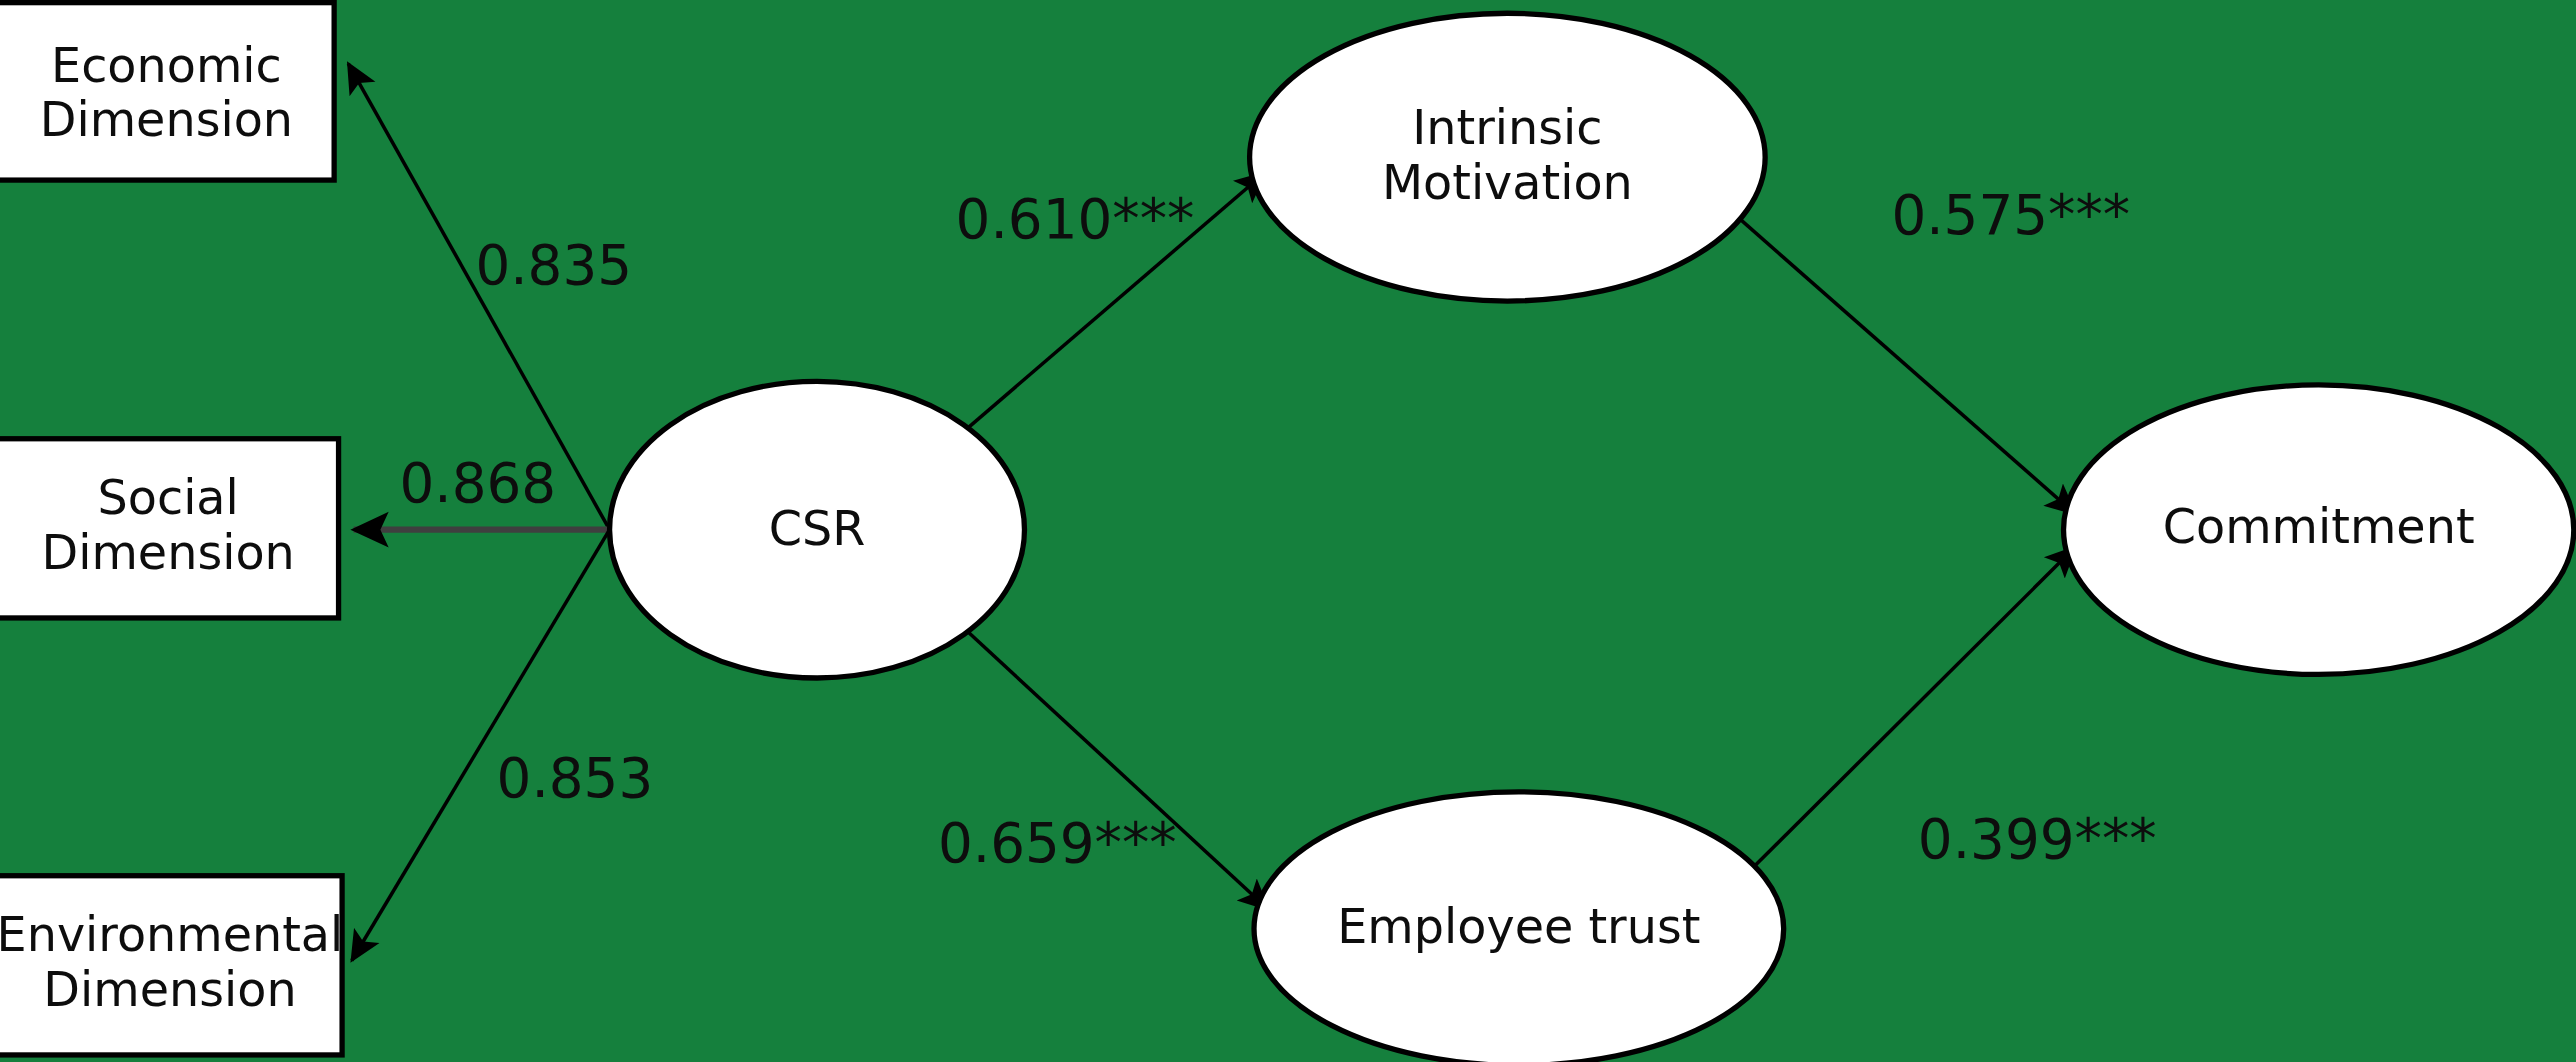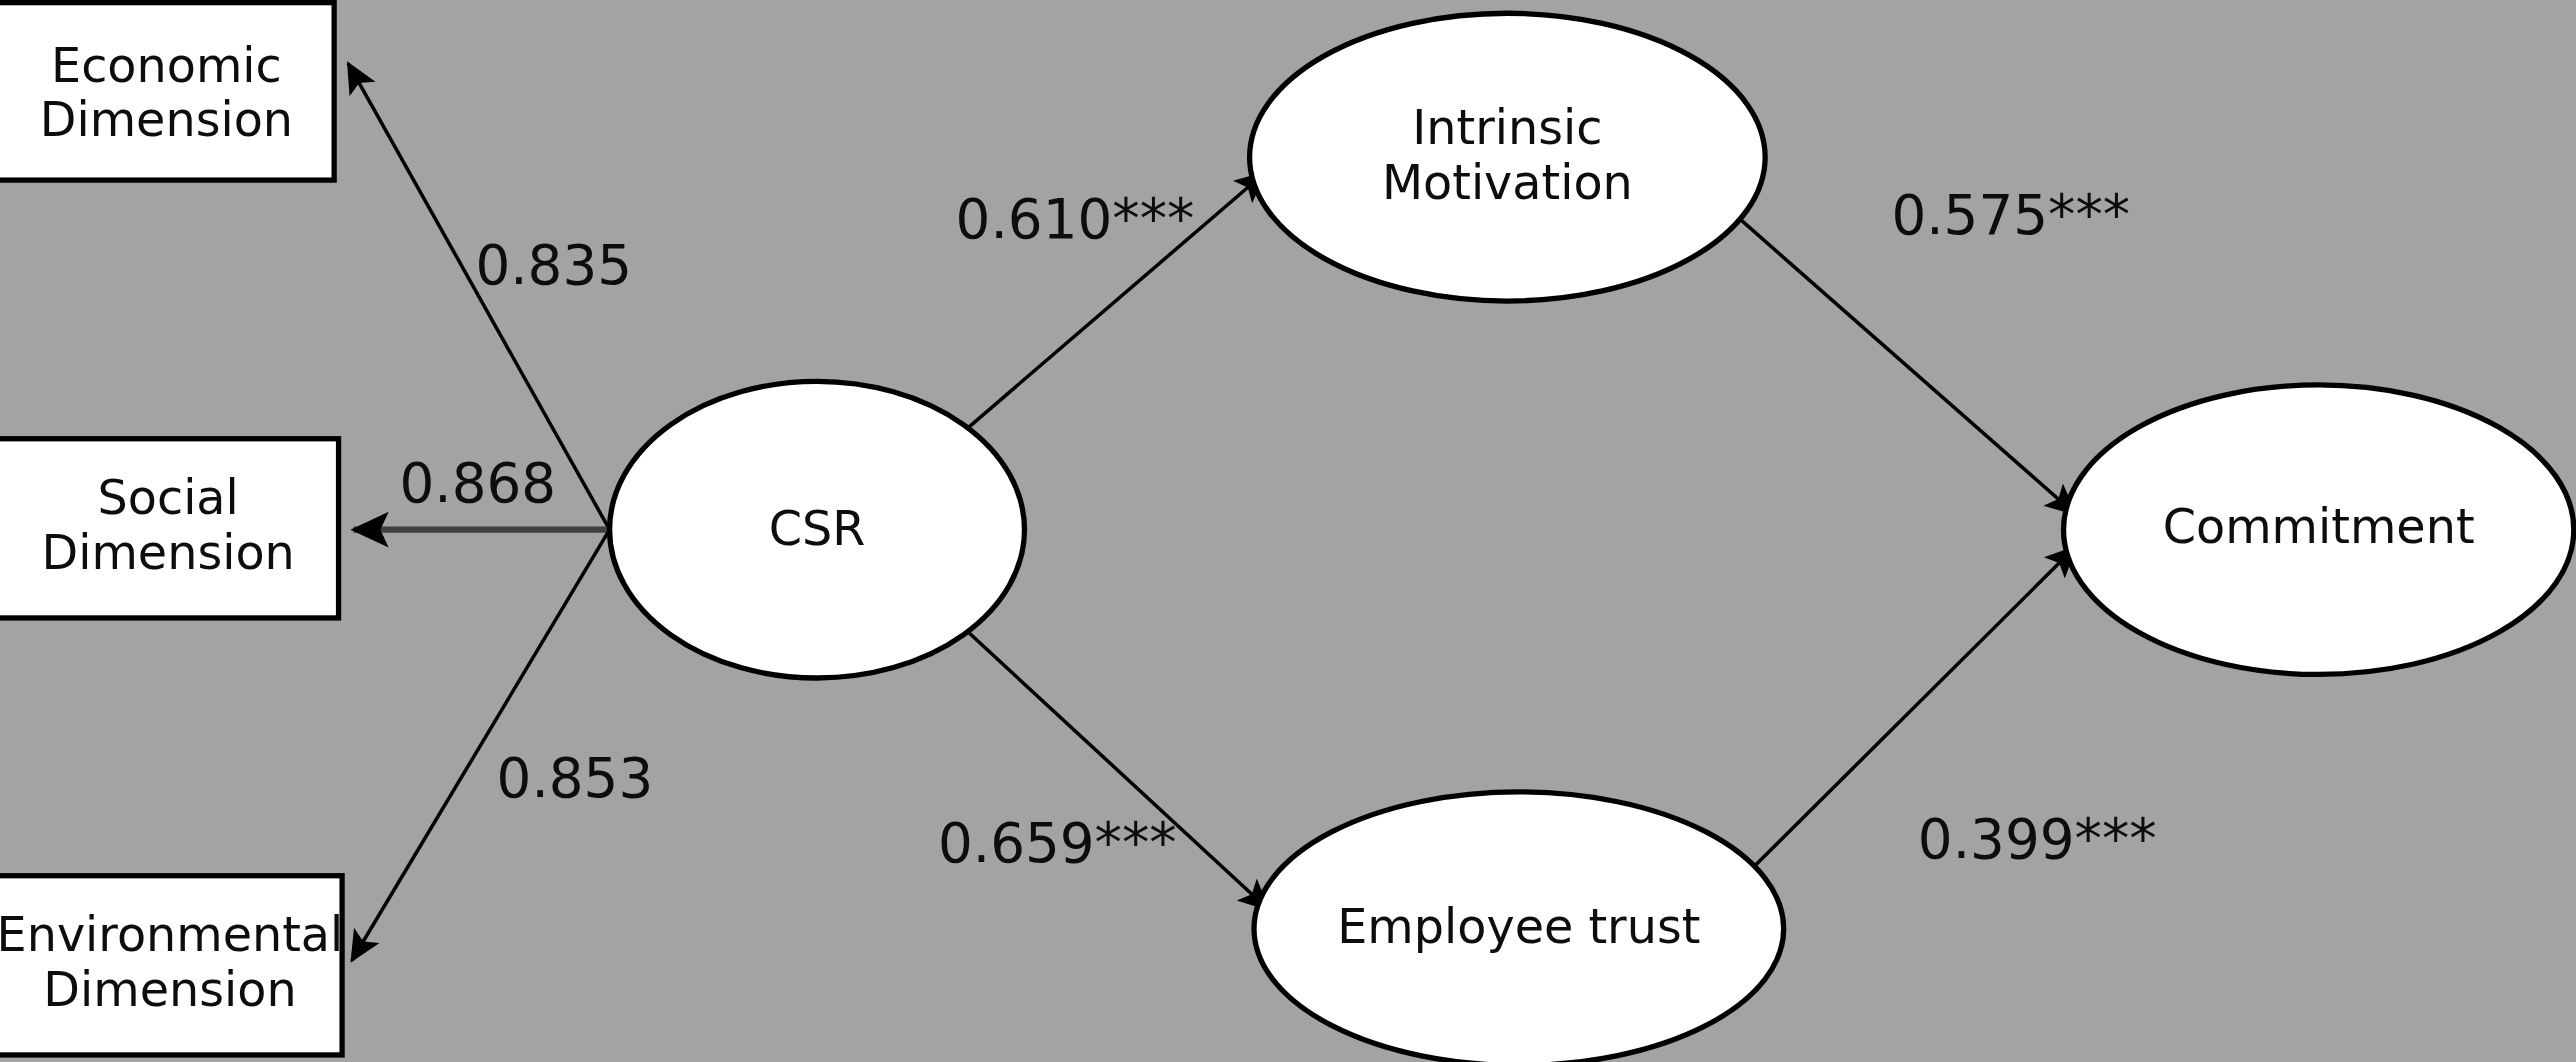--- a/index.html
+++ b/index.html
@@ -4,21 +4,21 @@
 <style>
   html, body {
     margin: 0;
     padding: 0;
     background: #ffffff;
   }
   #diagram-root {
     position: relative;
     width: 2576px;
     height: 1062px;
-    background: #a3a3a3;
+    background: #15803d;
     overflow: hidden;
     font-family: "DejaVu Sans", "Liberation Sans", sans-serif;
   }
   #sem-svg {
     position: absolute;
     top: 0;
     left: 0;
     width: 2576px;
     height: 1062px;
   }

